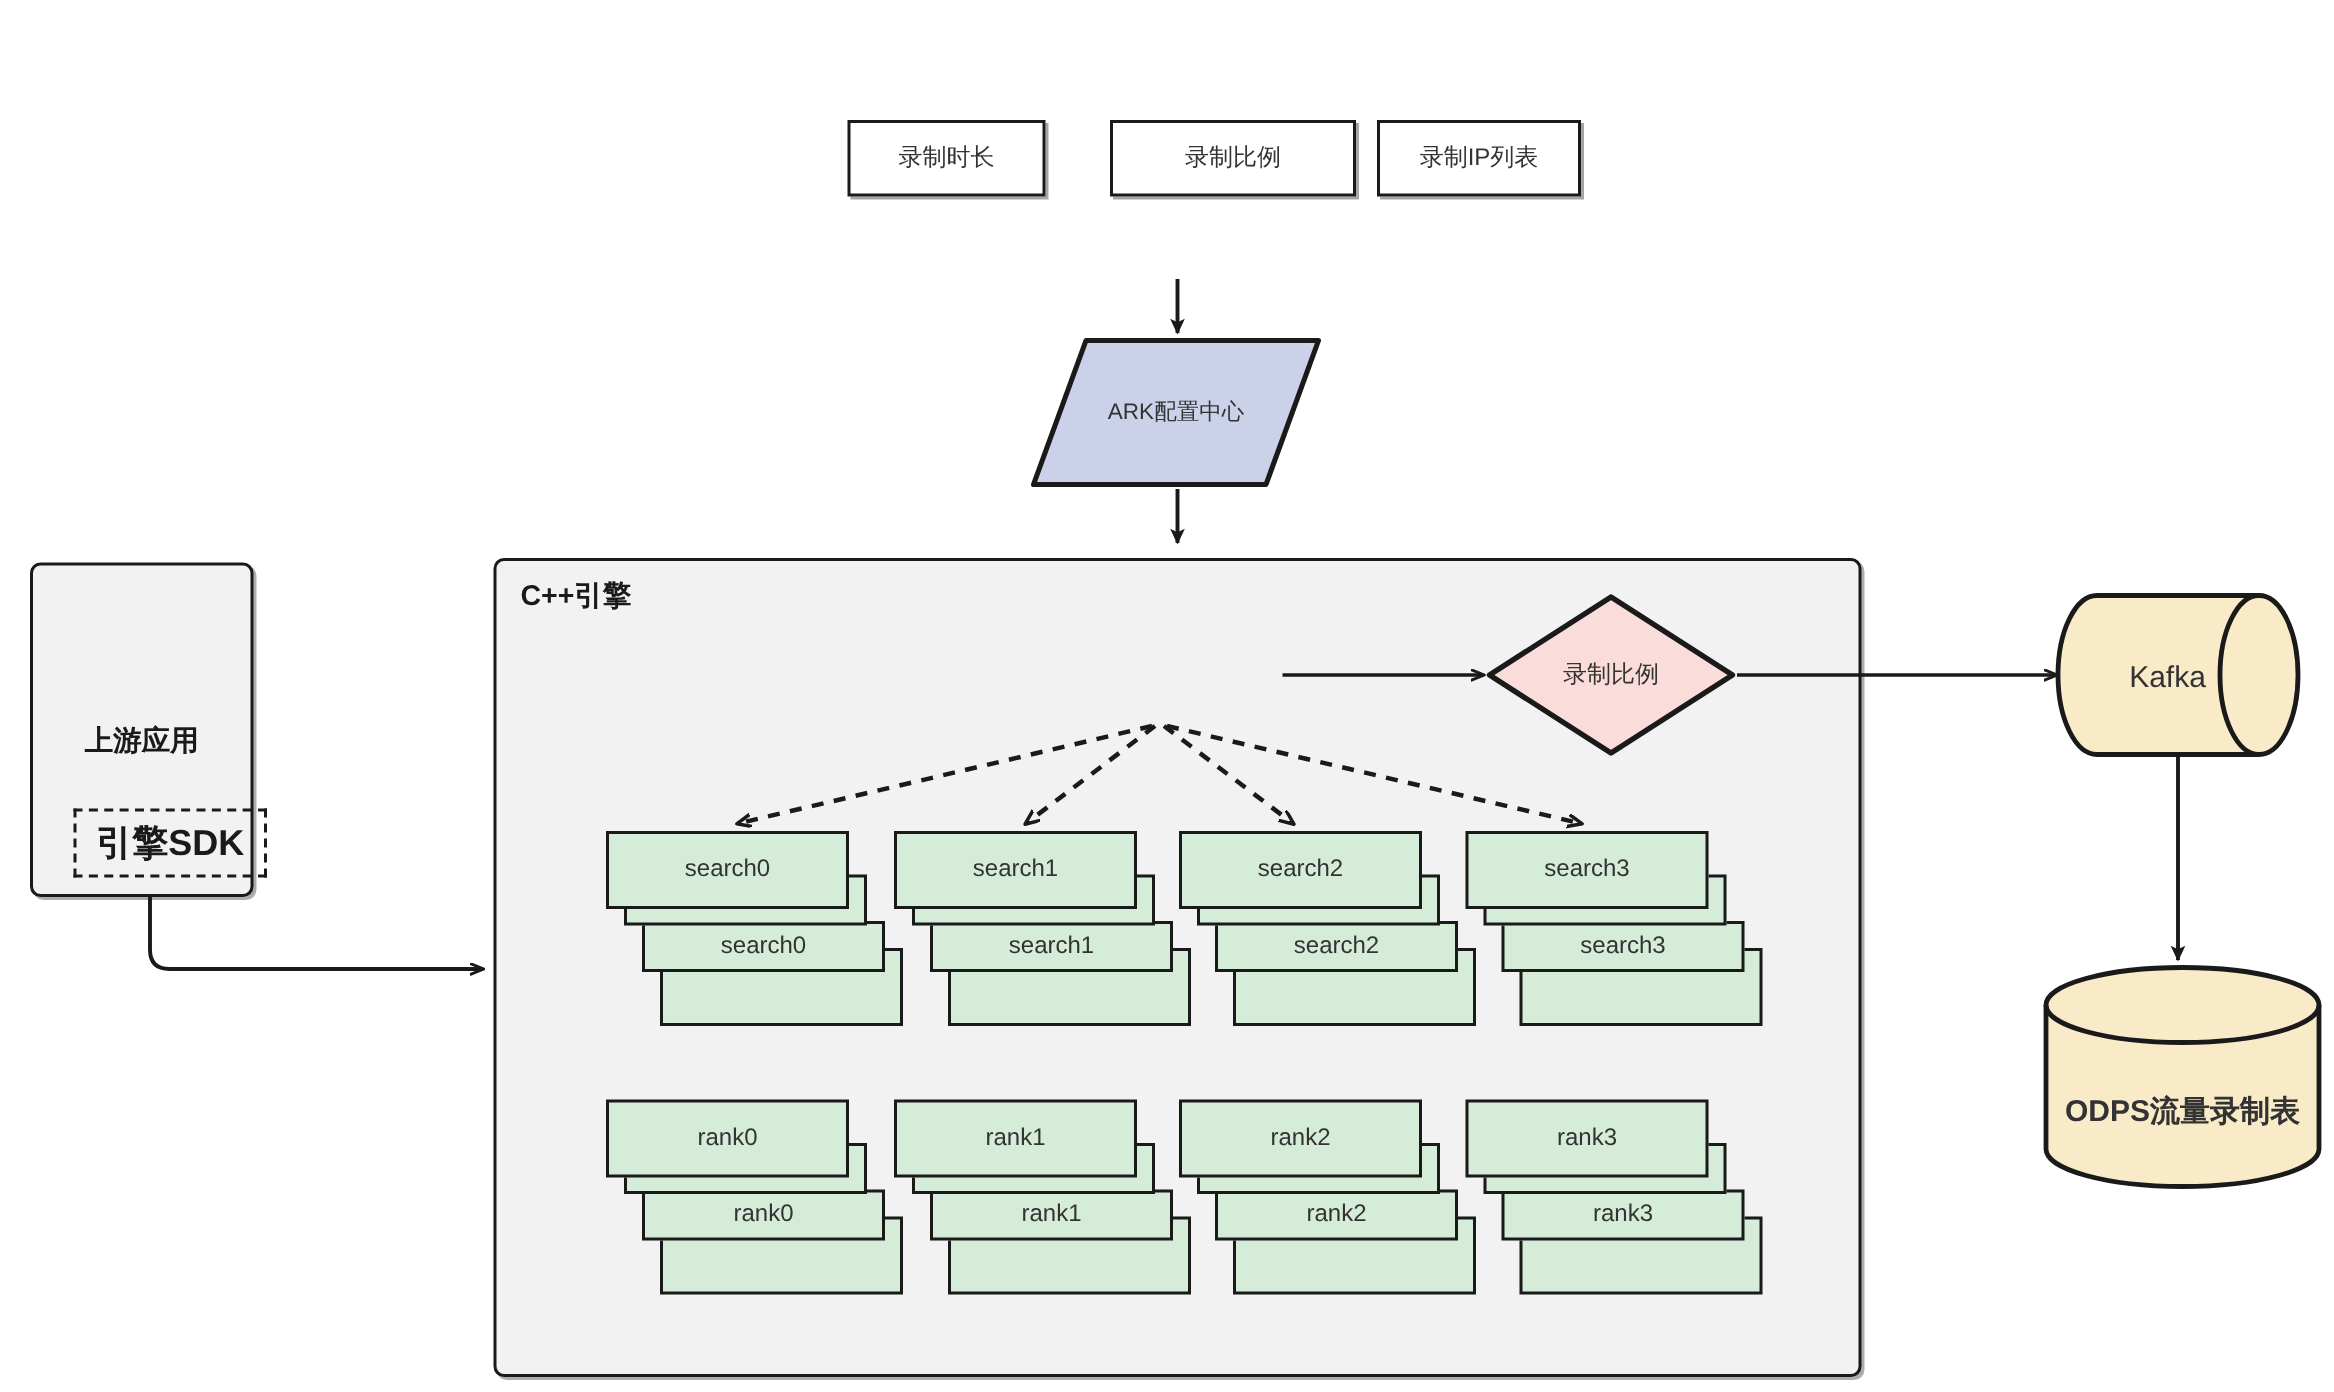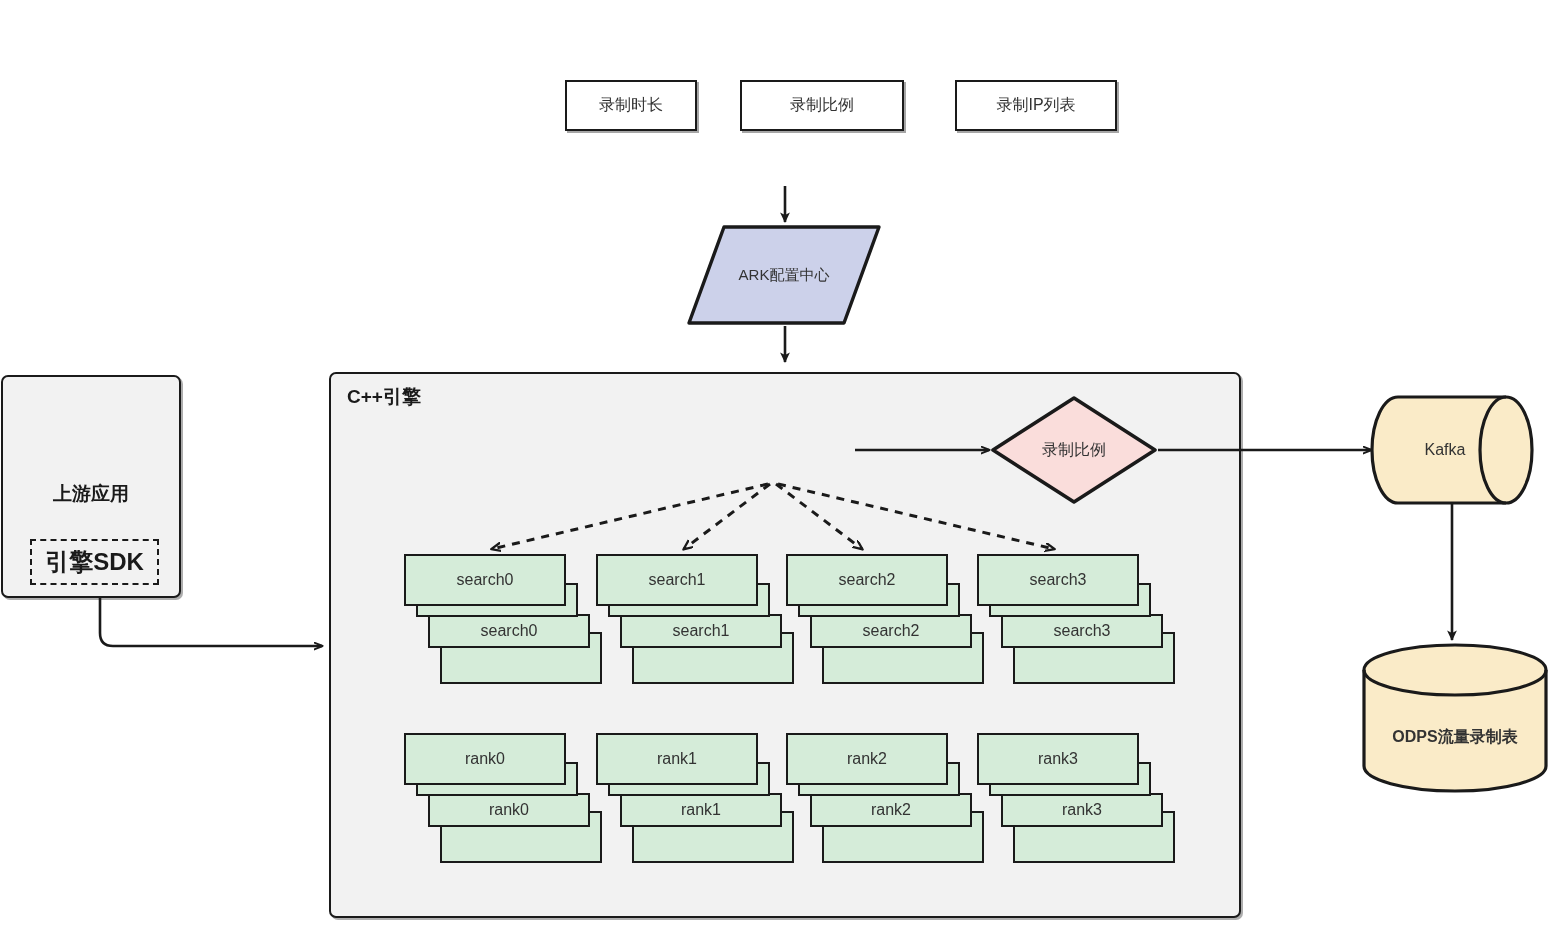--- a/index.html
+++ b/index.html
@@ -146,21 +146,21 @@
   .diamond svg { display: block; overflow: visible; }
   .diamond .ntext {
     top: 50%;
     transform: translateY(-50%);
     font-size: 16px;
   }
 
   
   .cyl { position: absolute; z-index: 3; }
   .cyl svg { display: block; overflow: visible; }
-  .cyl .ntext { font-size: 16px; }
+  .cyl .ntext { font-size: 20px; }
 
   
   .stack {
     position: absolute;
     z-index: 2;
   }
   .shard {
     position: absolute;
     background: #d5ecd9;
     border: 2.5px solid #1a1a1a;
@@ -225,30 +225,30 @@
       <path d="M776,484 L862,549" stroke="#1a1a1a" stroke-width="3" stroke-dasharray="8 7" fill="none" marker-end="url(#arrowdash)"></path>
     </g>
     <g>
       <path d="M778,484 L1054,549" stroke="#1a1a1a" stroke-width="3" stroke-dasharray="8 7" fill="none" marker-end="url(#arrowdash)"></path>
     </g>
   </svg>
 
 
   <div class="whitebox" style="left:565px; top:80px; width:132px; height:51px;">录制时长</div>
   <div class="whitebox" style="left:740px; top:80px; width:164px; height:51px;">录制比例</div>
-  <div class="whitebox" style="left:955px; top:80px; width:162px; height:51px;">录制IP列表</div>
+  <div class="whitebox" style="left:918px; top:80px; width:136px; height:51px;">录制IP列表</div>
 
   <div class="parabox" style="left:686px; top:224px; width:196px; height:102px;">
     <svg width="196" height="102" viewBox="0 0 196 102">
       <polygon points="38,3 193,3 158,99 3,99" fill="#ccd1ea" stroke="#1a1a1a" stroke-width="3.4" stroke-linejoin="round"></polygon>
     </svg>
     <div class="ntext">ARK配置中心</div>
   </div>
 
-  <div class="appcard" style="left:1px; top:375px; width:180px; height:223px;">
+  <div class="appcard" style="left:20px; top:375px; width:149px; height:223px;">
     <div class="appcard-title">上游应用</div>
     <div class="sdkbox">引擎SDK</div>
   </div>
 
   <div class="container" style="left:329px; top:372px; width:912px; height:546px;">
     <div class="container-title">C++引擎</div>
   </div>
 
 
   <div class="diamond" style="left:990px; top:395px; width:168px; height:110px;">

